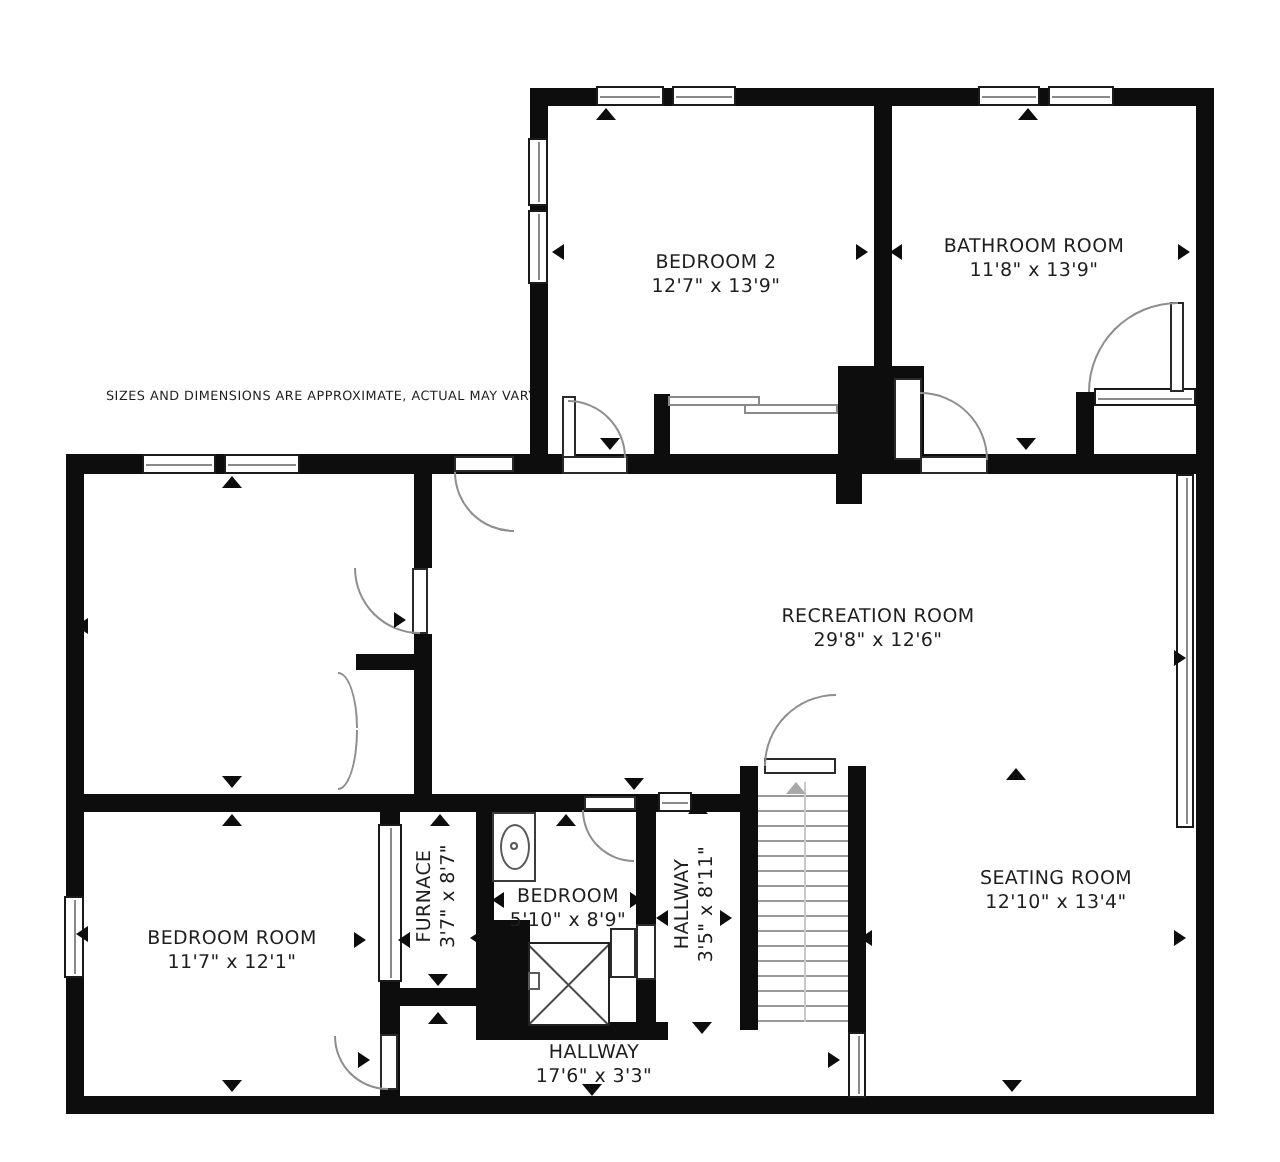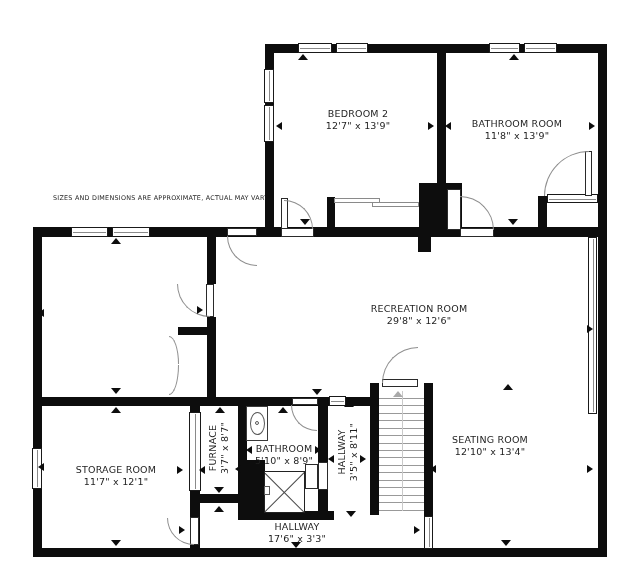--- a/index.html
+++ b/index.html
@@ -142,49 +142,49 @@
     <div class="arrow arr-r" style="left: 587px; top: 465px;"></div>
     <div class="arrow arr-d" style="left: 501px; top: 540px;"></div>
     <div class="stairs-treads" style="left: 379px; top: 391px; width: 45px; height: 120px; background: repeating-linear-gradient(rgb(255, 255, 255) 0px, rgb(255, 255, 255) 6.5px, rgb(153, 153, 153) 6.5px, rgb(153, 153, 153) 7.5px);"></div>
     <div class="stairs-mid" style="left: 401.5px; top: 391px; width: 1px; height: 120px;"></div>
     <div class="arrow arr-u arr-gray" style="left: 393px; top: 391px;"></div>
     <div class="vanity" style="left: 246px; top: 406px; width: 22px; height: 35px;"></div>
     <div class="sink" style="left: 250px; top: 412px; width: 15px; height: 23px;"></div>
     <div class="sink-dot" style="left: 255px; top: 421px; width: 4px; height: 4px;"></div>
     <div class="shower" style="left: 264px; top: 471px; width: 41px; height: 42px;"></div>
     <div class="shower-head" style="left: 264px; top: 486px; width: 6px; height: 9px;"></div>
-    <div class="room-label" style="left: 358px; top: 120px;">
+    <div class="room-label" style="left: 358px; top: 138px;">
       <div>BEDROOM 2</div>
       <div>12'7" x 13'9"</div>
     </div>
     <div class="room-label" style="left: 517px; top: 130px;">
       <div>BATHROOM ROOM</div>
       <div>11'8" x 13'9"</div>
     </div>
-    <div class="room-label" style="left: 419px; top: 315px;">
+    <div class="room-label" style="left: 439px; top: 315px;">
       <div>RECREATION ROOM</div>
       <div>29'8" x 12'6"</div>
     </div>
     <div class="room-label" style="left: 116px; top: 476px;">
-      <div>STORAGE ROOM</div>
+      <div>BEDROOM ROOM</div>
       <div>11'7" x 12'1"</div>
     </div>
     <div class="room-label rot" style="left: 219px; top: 448px;">
       <div>FURNACE</div>
       <div>3'7" x 8'7"</div>
     </div>
     <div class="room-label" style="left: 284px; top: 455px;">
-      <div>BATHROOM</div>
+      <div>BEDROOM</div>
       <div>5'10" x 8'9"</div>
     </div>
     <div class="room-label rot" style="left: 348px; top: 452px;">
       <div>HALLWAY</div>
       <div>3'5" x 8'11"</div>
     </div>
-    <div class="room-label" style="left: 490px; top: 446px;">
+    <div class="room-label" style="left: 528px; top: 446px;">
       <div>SEATING ROOM</div>
       <div>12'10" x 13'4"</div>
     </div>
     <div class="room-label" style="left: 297px; top: 533px;">
       <div>HALLWAY</div>
       <div>17'6" x 3'3"</div>
     </div>
   </div>
 
 </body></html>

